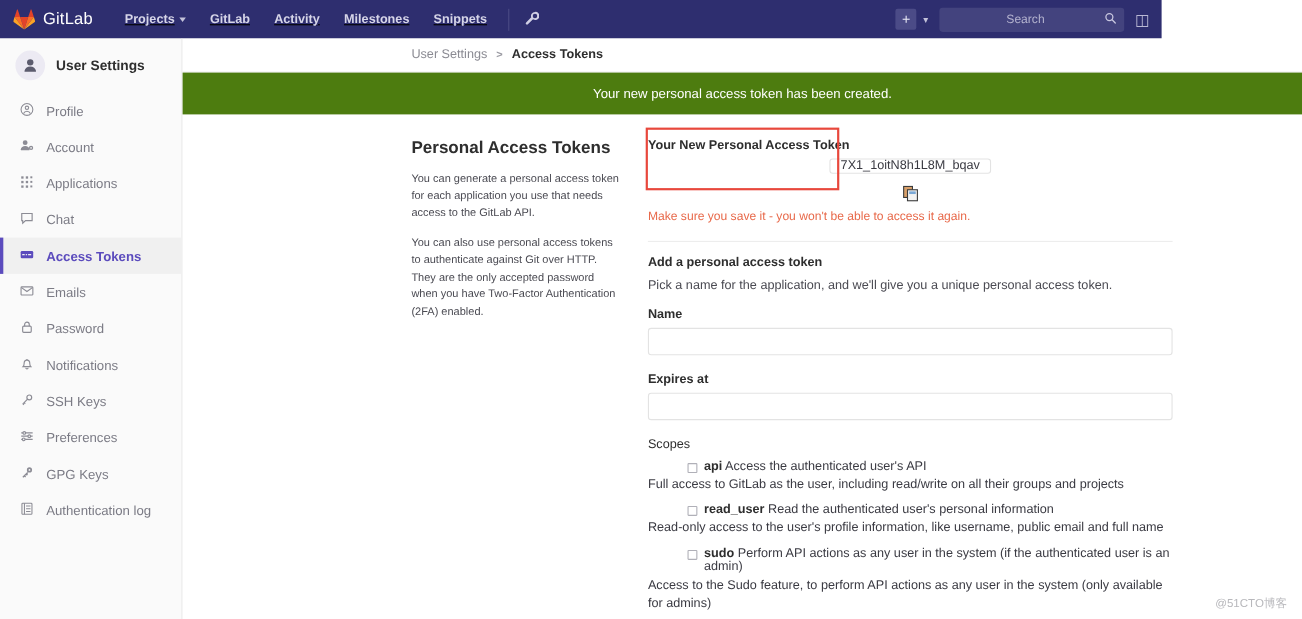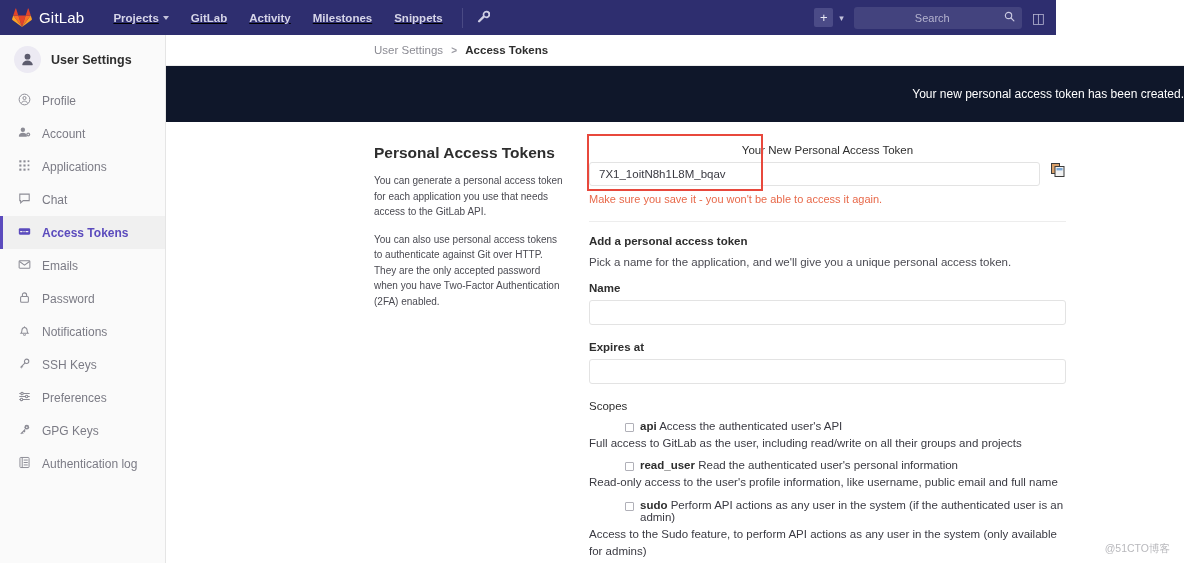--- a/index.html
+++ b/index.html
@@ -71,39 +71,39 @@
   .content { position:absolute; top:35px; left:166px; width:1018px; height:528px; background:#fff; }
   .breadcrumb {
     padding: 9px 0 8px 208px; font-size:11.5px; color:#8b8b93;
     border-bottom:1px solid #ededed; height:31px;
   }
   .breadcrumb .crumb { cursor:pointer; }
   .breadcrumb .sep { margin:0 5px; color:#9b9ba3; font-weight:700; font-size:10px;}
   .breadcrumb .current { color:#2e2e2e; font-weight:700; cursor:pointer; }
 
   .flash {
-    background:#0f172a; color:#fff; height:56px;
-    display:flex; align-items:center; justify-content:flex-end;
+    background:#4d7c0f; color:#fff; height:38px;
+    display:flex; align-items:center; justify-content:center;
     font-size:12px;
   }
 
   .panel { display:flex; padding: 22px 0 0 208px; }
   .col-left { width:215px; padding-right:26px; }
   .col-left h3 { margin:0 0 11px 0; font-size:15.5px; color:#2e2e2e; font-weight:600; }
   .col-left p { margin:0 0 12px 0; font-size:10px; line-height:1.55; color:#4a4a52; }
 
   .col-right { width:477px; position:relative; }
 
   .token-highlight {
     position:absolute; left:-2px; top:-10px; width:176px; height:57px;
     border:2px solid #e8483c; pointer-events:none; z-index:3;
   }
 
-  .field-label { font-size:11.5px; color:#2e2e2e; font-weight:400; margin-bottom:6px;text-align:center; }
-  .token-row { display:flex; gap:10px; margin-top:5px;}
+  .field-label { font-size:11.5px; color:#2e2e2e; font-weight:700; margin-bottom:6px; }
+  .token-row { display:flex; align-items:center; gap:10px; margin-top:5px;flex-direction:column;}
   .input {
     flex:1; height:24px; border:1px solid #e3e3e3; border-radius:3px;
     background:#fff; font-size:11.5px; color:#3a3a42;
     padding: 0 9px; display:flex; align-items:center; font-family:"Liberation Sans", sans-serif;
   }
   .copy-icon { width:16px; height:16px; cursor:pointer; flex:0 0 auto; }
   .warn { color:#e8694a; font-size:11px; margin-top:7px; }
 
   .hr { border:0; border-top:1px solid #ededed; margin: 16px 0 13px 0; width:477px;}
 

